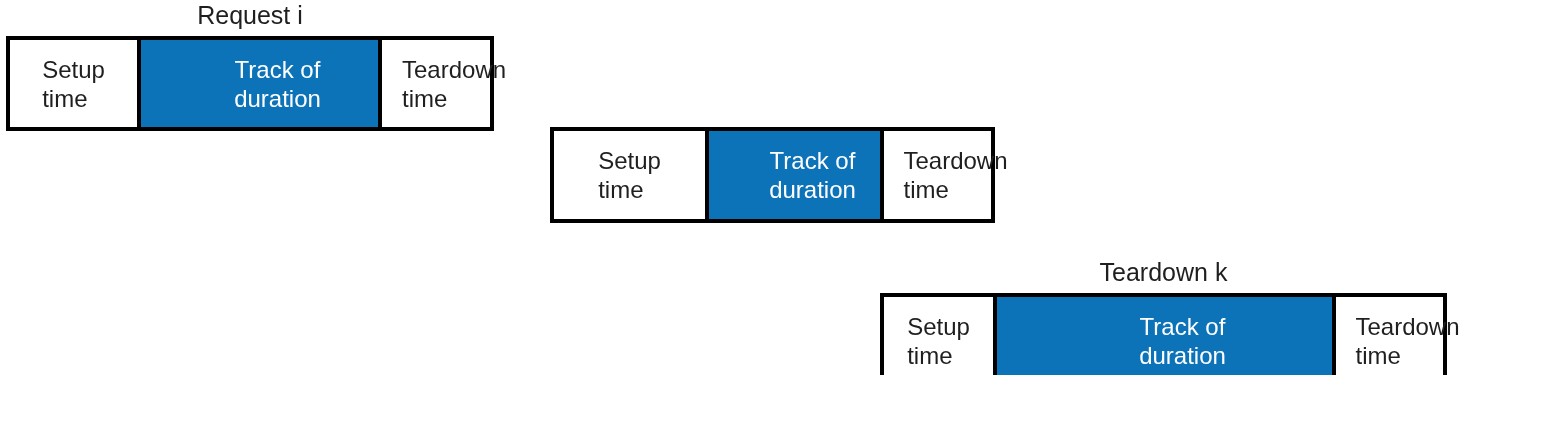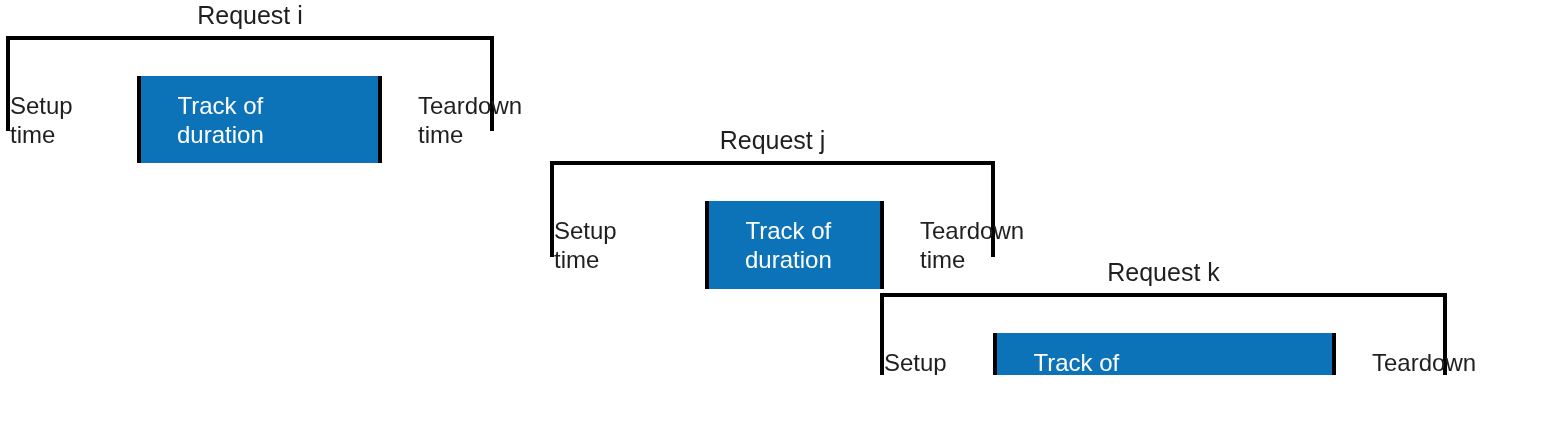--- a/index.html
+++ b/index.html
@@ -41,24 +41,23 @@
     display: flex;
     height: 96px;
     border: 4px solid var(--box-border);
     background: var(--cell-background);
   }
   .req-i .request-box { height: 95px; }
 
   .cell {
     display: flex;
     align-items: center;
-    justify-content: flex-start;
+    justify-content: center;
     background: var(--cell-background);
     height: 100%;
-    margin-top: 36px;
   }
   .cell + .cell { border-left: 4px solid var(--box-border); padding-left: 36px; }
   .cell.track { background: var(--track-fill); }
 
   .cell-text {
     white-space: pre-line;
     font-size: 24px;
     line-height: 29px;
     font-weight: 300;
     color: var(--text-dark);
@@ -126,39 +125,38 @@
 duration</span>
       </div>
       <div class="cell teardown">
         <span class="cell-text">Teardown
 time</span>
       </div>
     </div>
   </div>
 
   <div class="request req-j">
-    <div class="request-title">Request j</div>
     <div class="request-box">
       <div class="cell setup">
         <span class="cell-text">Setup
 time</span>
       </div>
       <div class="cell track">
         <span class="cell-text">Track of
 duration</span>
       </div>
       <div class="cell teardown">
         <span class="cell-text">Teardown
 time</span>
       </div>
     </div>
   </div>
 
   <div class="request req-k">
-    <div class="request-title">Request k</div>
+    <div class="request-title">Teardown k</div>
     <div class="request-box">
       <div class="cell setup">
         <span class="cell-text">Setup
 time</span>
       </div>
       <div class="cell track">
         <span class="cell-text">Track of
 duration</span>
       </div>
       <div class="cell teardown">

